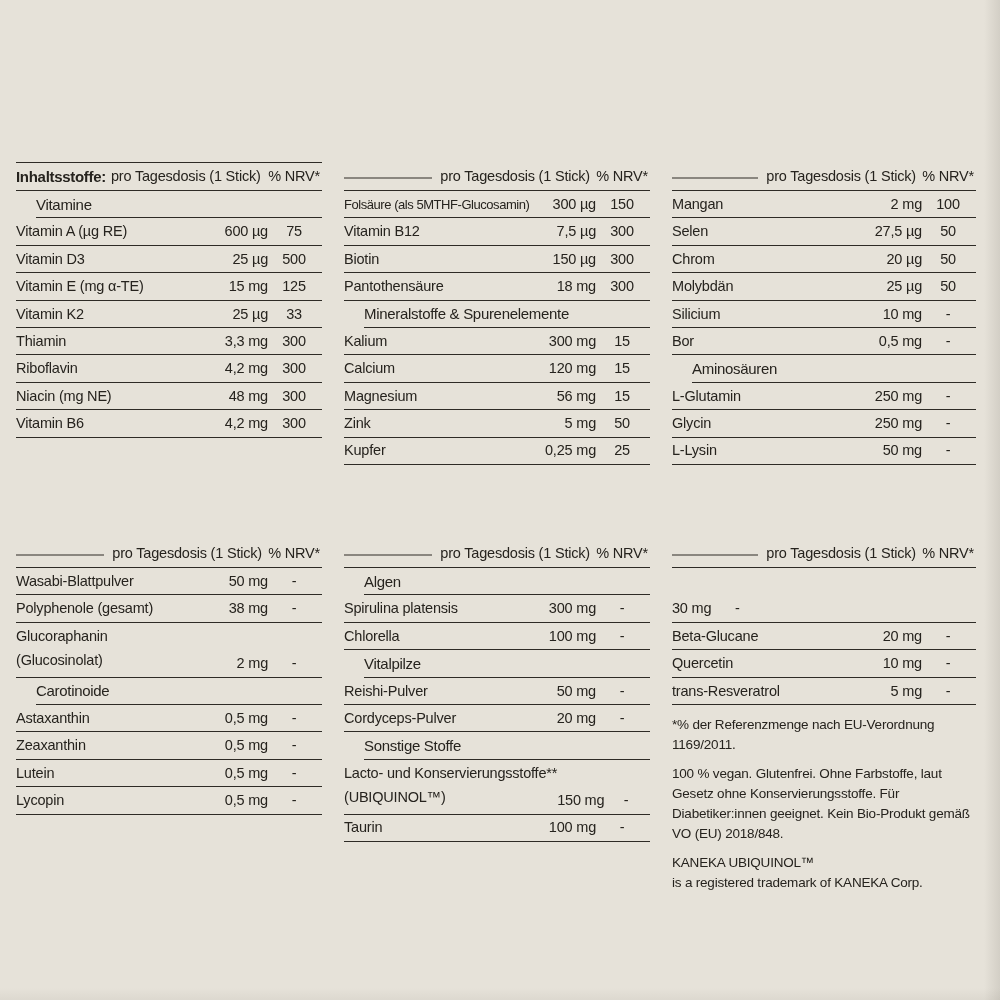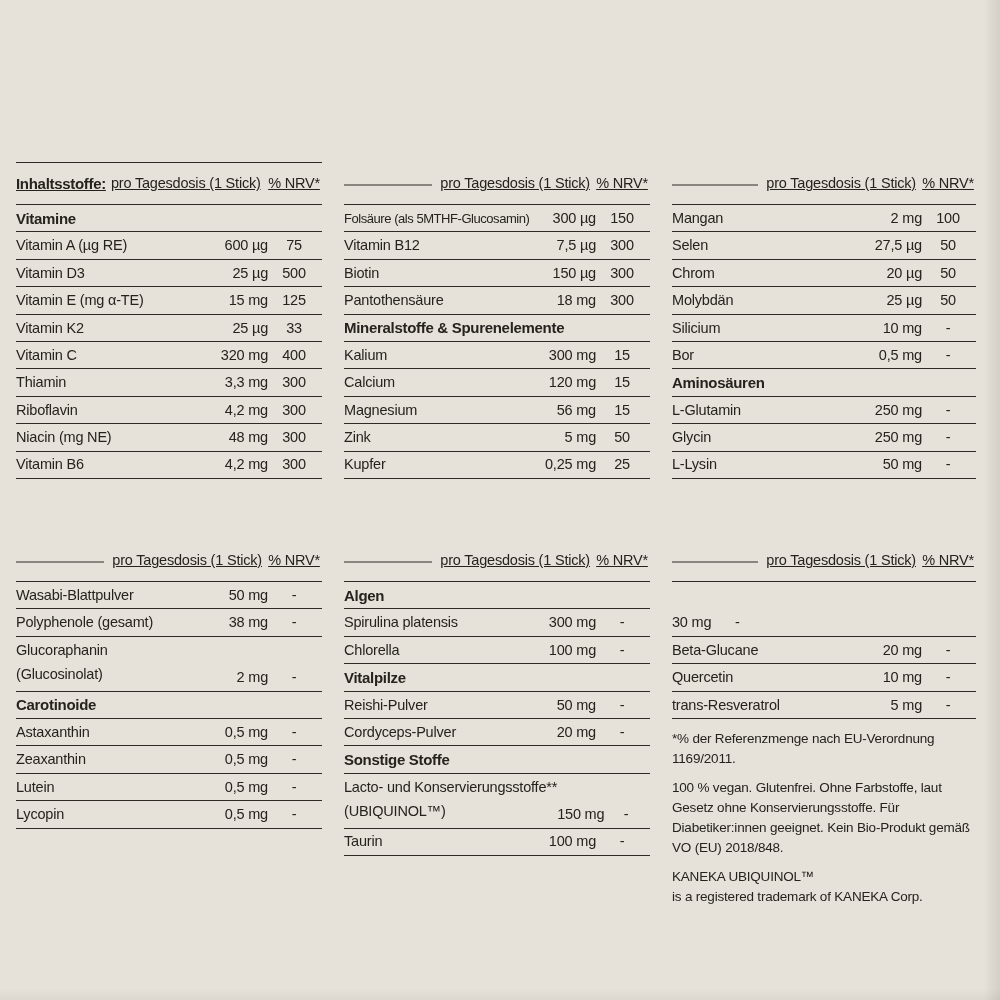--- a/index.html
+++ b/index.html
@@ -33,37 +33,37 @@
   .tbl { position: absolute; }
   #t0 { left: 16px;  top: 162px; width: 306px; }
   #t1 { left: 344px; top: 162px; width: 306px; }
   #t2 { left: 672px; top: 162px; width: 304px; }
   #t3 { left: 16px;  top: 539px; width: 306px; }
   #t4 { left: 344px; top: 539px; width: 306px; }
   #t5 { left: 672px; top: 539px; width: 304px; }
 
   .thead {
     display: flex; align-items: center;
-    height: 43px;
+    height: 29px;
     border-bottom: 1.6px solid #2e2b26;
-    text-decoration: underline;
   }
   .thead.topline { border-top: 1.6px solid #2e2b26; }
   .prefix { font-weight: bold; margin-right: 5px; font-size: 15px; letter-spacing: -0.3px; }
   .leader { flex: 1; border-top: 1.6px solid #2e2b26; transform: translateY(1.5px); margin-right: 8px; }
   .spacer { flex: 1; }
   .dose { white-space: nowrap; }
   .nrvh, .nrv { width: 54px; text-align: center; padding-right: 2px; white-space: nowrap; }
   .nrvh { margin-left: 6px; }
 
   .sec {
     display: flex; align-items: center;
     height: 27.4px;
-    font-weight: bold; font-size: 15px; letter-spacing: -0.3px;
+    font-weight: normal; font-size: 15px; letter-spacing: -0.3px;
     border-bottom: 1.6px solid #2e2b26;
+    margin-left: 20px;
   }
   .row {
     display: flex; align-items: center;
     height: 27.4px;
     border-bottom: 1.6px solid #2e2b26;
   }
   .row .lbl { flex: 1; white-space: nowrap; }
   .row .amt { white-space: nowrap; text-align: left; }
   .row.tight .lbl { font-size: 13px; letter-spacing: -0.45px; }
   .row.two { height: 54.8px; align-items: flex-end; }
@@ -116,27 +116,20 @@
       </div>
       <div class="row">
         <div class="lbl">
           <div class="l1">Vitamin K2</div>
         </div>
         <div class="amt">25 µg</div>
         <div class="nrv">33</div>
       </div>
       <div class="row">
         <div class="lbl">
-          <div class="l1">Vitamin C</div>
-        </div>
-        <div class="amt">320 mg</div>
-        <div class="nrv">400</div>
-      </div>
-      <div class="row">
-        <div class="lbl">
           <div class="l1">Thiamin</div>
         </div>
         <div class="amt">3,3 mg</div>
         <div class="nrv">300</div>
       </div>
       <div class="row">
         <div class="lbl">
           <div class="l1">Riboflavin</div>
         </div>
         <div class="amt">4,2 mg</div>

